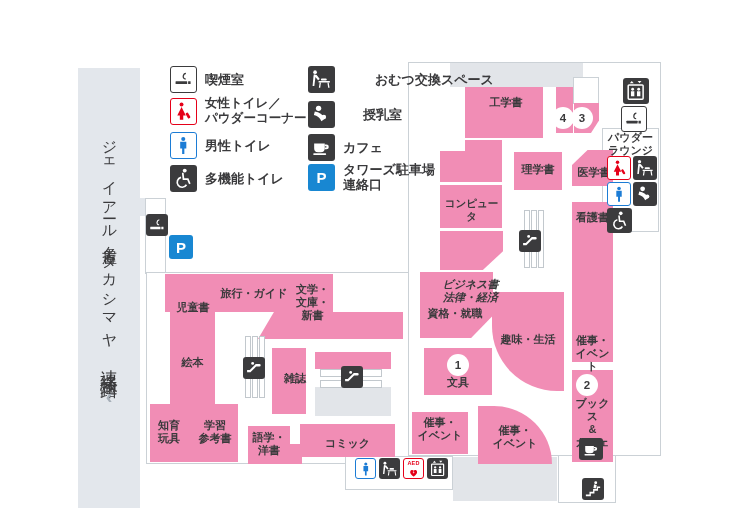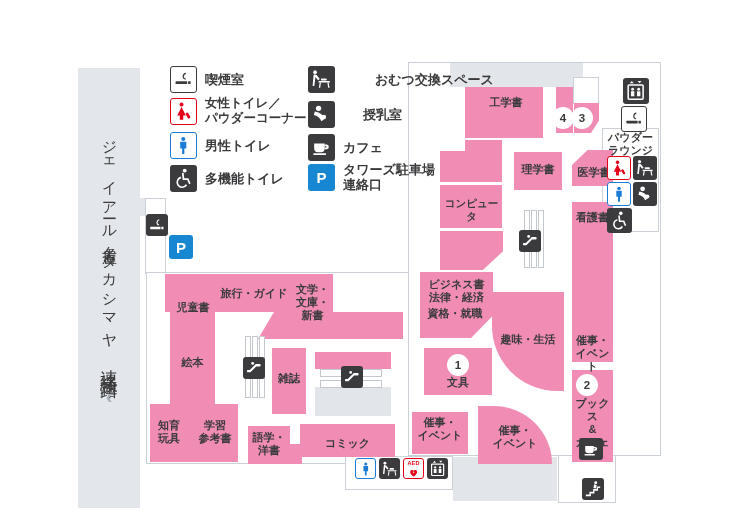--- a/index.html
+++ b/index.html
@@ -222,42 +222,42 @@
   <div class="lbl" style="left:465px;top:96px;width:82px;">工学書</div>
   <div class="lbl" style="left:514px;top:163px;width:48px;">理学書</div>
   <div class="lbl" style="left:575px;top:166px;width:38px;">医学書</div>
   <div class="lbl s10" style="left:440px;top:197px;width:63px;">コンピュータ</div>
   <div class="lbl" style="left:572px;top:211px;width:41px;">看護書</div>
   <div class="lbl" style="left:572px;top:334px;width:41px;">催事・
 イベント</div>
   <div class="lbl" style="left:572px;top:397px;width:41px;">ブックス
 &amp;
 カフェ</div>
-  <div class="lbl" style="left:420px;top:278px;width:73px;">ビジネス書
+  <div class="lbl" style="left:434px;top:278px;width:73px;font-style:italic;">ビジネス書
 法律・経済</div>
   <div class="lbl" style="left:420px;top:307px;width:70px;">資格・就職</div>
   <div class="lbl" style="left:492px;top:333px;width:72px;">趣味・生活</div>
   <div class="lbl" style="left:424px;top:376px;width:68px;">文具</div>
   <div class="lbl" style="left:478px;top:424px;width:74px;">催事・
 イベント</div>
   <div class="lbl" style="left:412px;top:416px;width:56px;">催事・
 イベント</div>
   <div class="lbl" style="left:168px;top:287px;width:50px;margin-top:14px;">児童書</div>
   <div class="lbl" style="left:218px;top:287px;width:72px;">旅行・ガイド</div>
   <div class="lbl" style="left:292px;top:283px;width:41px;">文学・
 文庫・
 新書</div>
   <div class="lbl" style="left:170px;top:356px;width:45px;">絵本</div>
   <div class="lbl" style="left:151px;top:419px;width:36px;">知育
 玩具</div>
   <div class="lbl" style="left:189px;top:419px;width:52px;">学習
 参考書</div>
   <div class="lbl" style="left:248px;top:431px;width:42px;">語学・
 洋書</div>
-  <div class="lbl" style="left:272px;top:372px;width:34px;">雑誌</div>
+  <div class="lbl" style="left:272px;top:372px;width:34px;text-align:right;">雑誌</div>
   <div class="lbl" style="left:300px;top:437px;width:95px;">コミック</div>
   <div class="lbl" style="left:604px;top:131px;width:53px;">パウダー
 ラウンジ</div>
 
   <div class="cnum" style="left:552px;top:107px;width:22px;height:22px;">4</div>
   <div class="cnum" style="left:571px;top:107px;width:22px;height:22px;">3</div>
   <div class="cnum" style="left:447px;top:354px;width:22px;height:22px;">1</div>
   <div class="cnum" style="left:576px;top:374px;width:22px;height:22px;">2</div>
 
   <div class="icn dark" style="left:146px;top:214px;width:22px;height:22px;">

